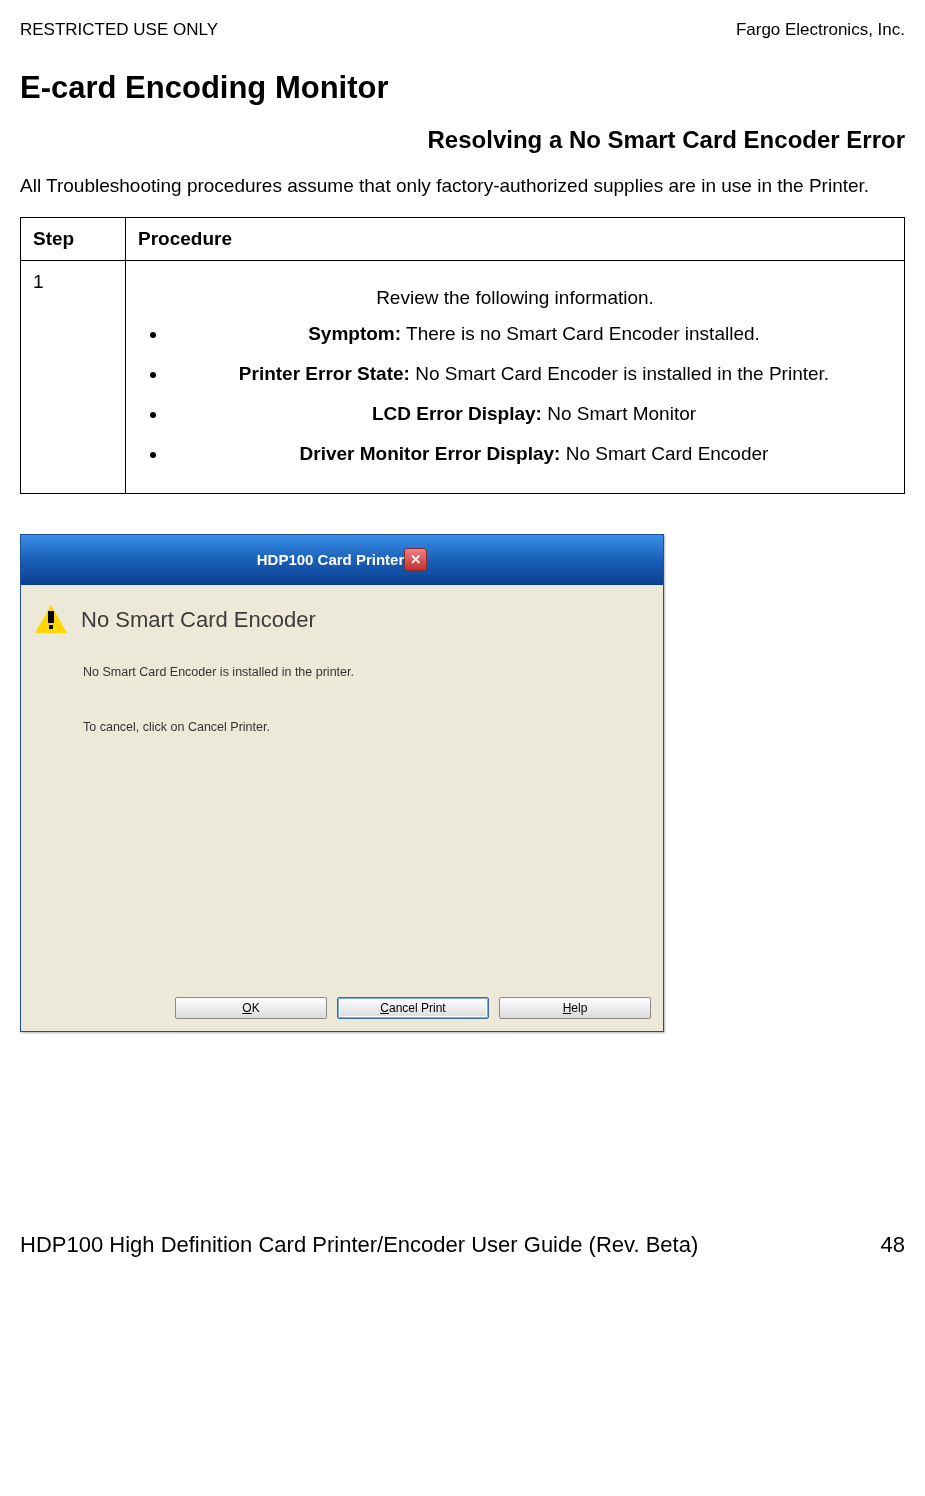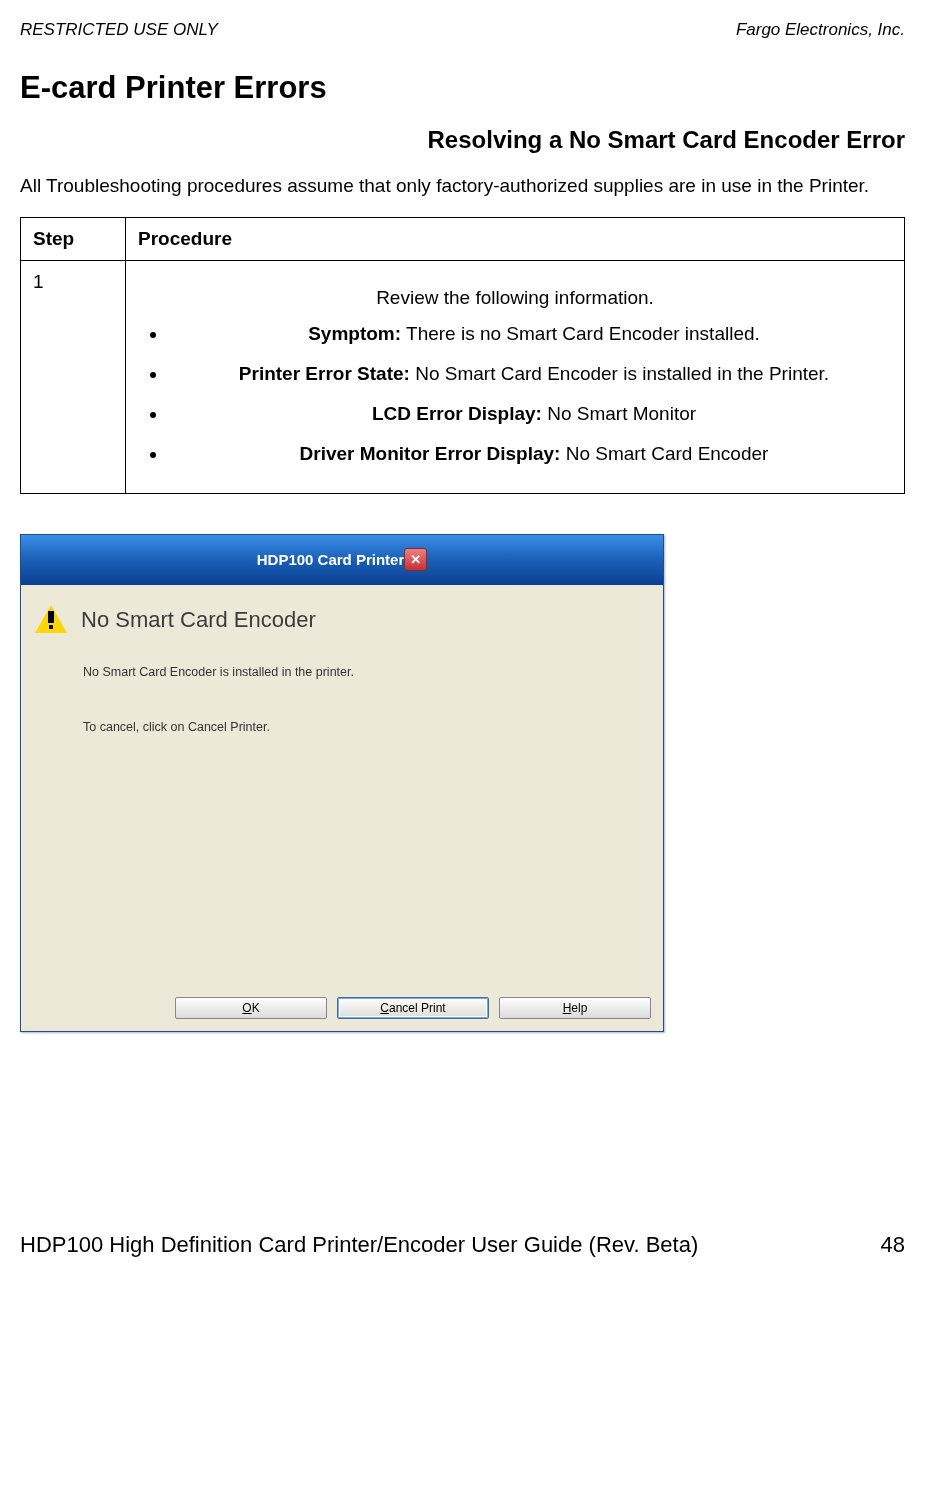--- a/index.html
+++ b/index.html
@@ -8,21 +8,20 @@
       padding: 20px 20px 20px 20px;
       width: 925px;
       box-sizing: border-box;
       background: white;
     }
     .header-row {
       display: flex;
       justify-content: space-between;
       font-size: 17px;
       margin-bottom: 30px;
-      font-style: italic;
     }
     h1 {
       font-size: 31px;
       font-weight: bold;
       margin: 10px 0 20px 0;
     }
     h2 {
       font-size: 24px;
       font-weight: bold;
       margin: 0 0 20px 11px;
@@ -190,21 +189,21 @@
     }
   </style>
 </head>
 <body>
 
 <div class="header-row">
   <span>RESTRICTED USE ONLY</span>
   <span>Fargo Electronics, Inc.</span>
 </div>
 
-<h1>E-card Printer Errors</h1>
+<h1>E-card Encoding Monitor</h1>
 <h2>Resolving a No Smart Card Encoder Error</h2>
 
 <div class="intro">All Troubleshooting procedures assume that only factory-authorized supplies are in use in the Printer.</div>
 
 <table class="steps">
   <tbody>
       <tr>
     <th>Step</th>
     <th>Procedure</th>
   </tr>

